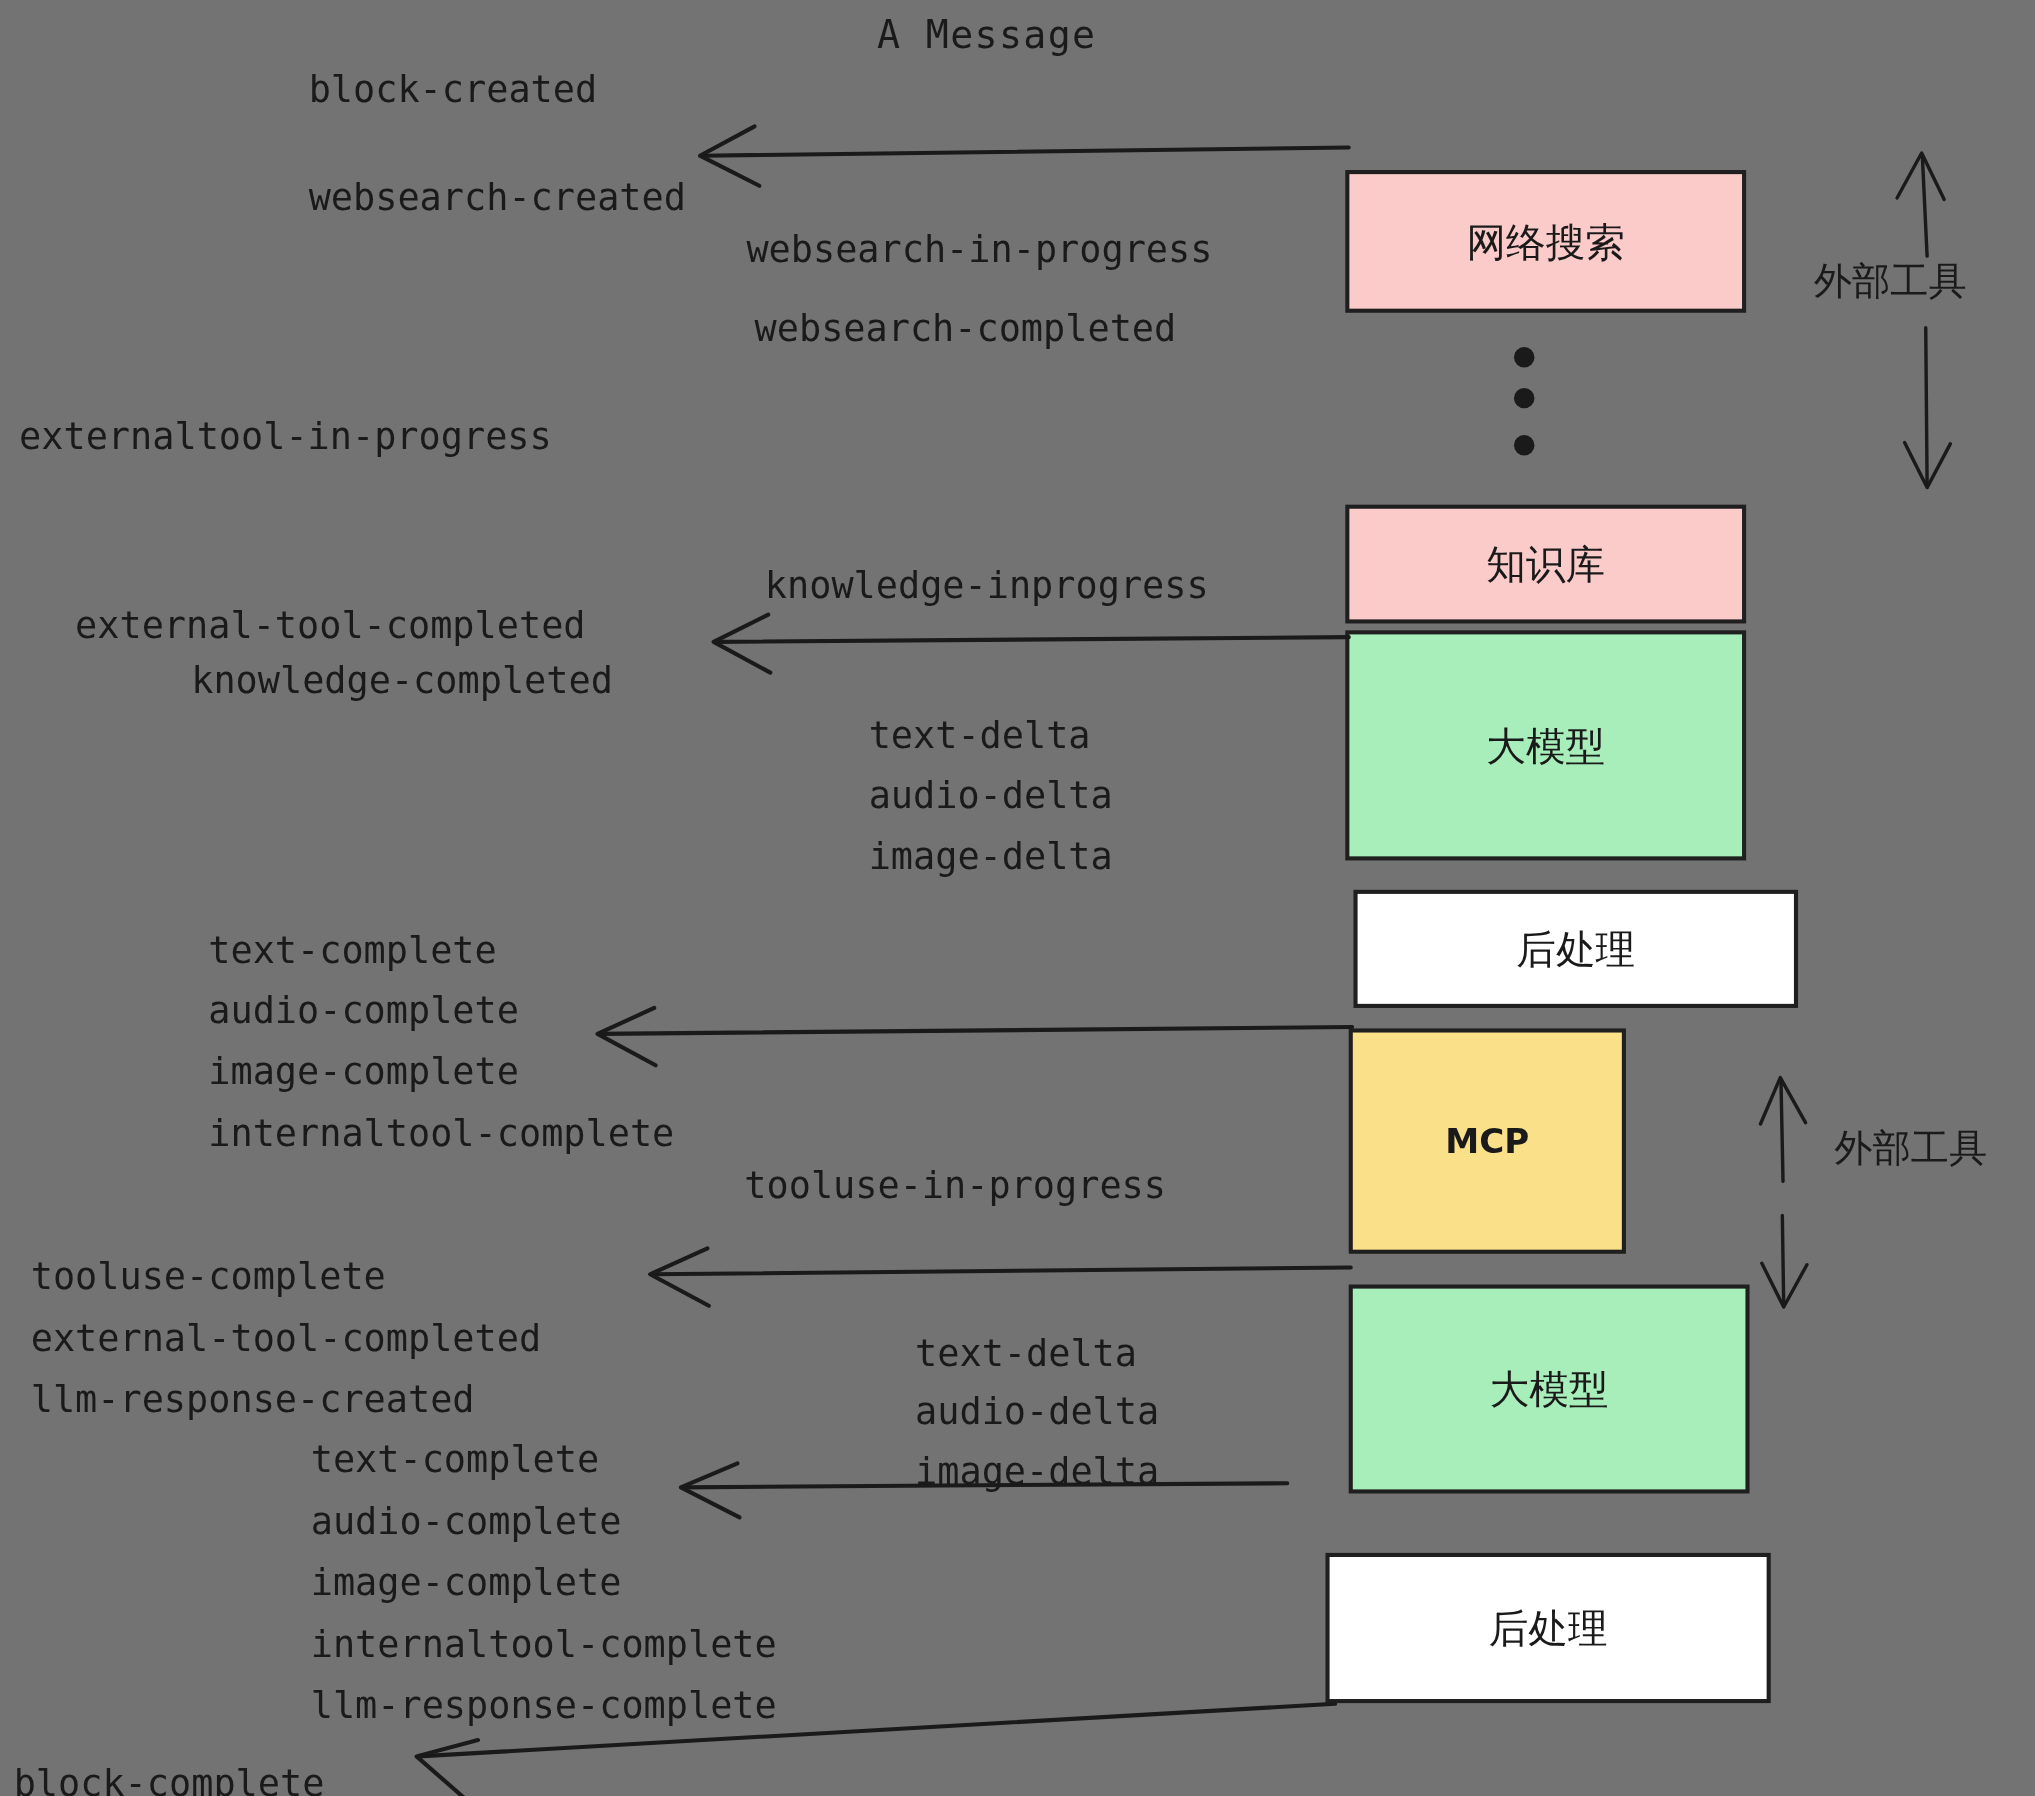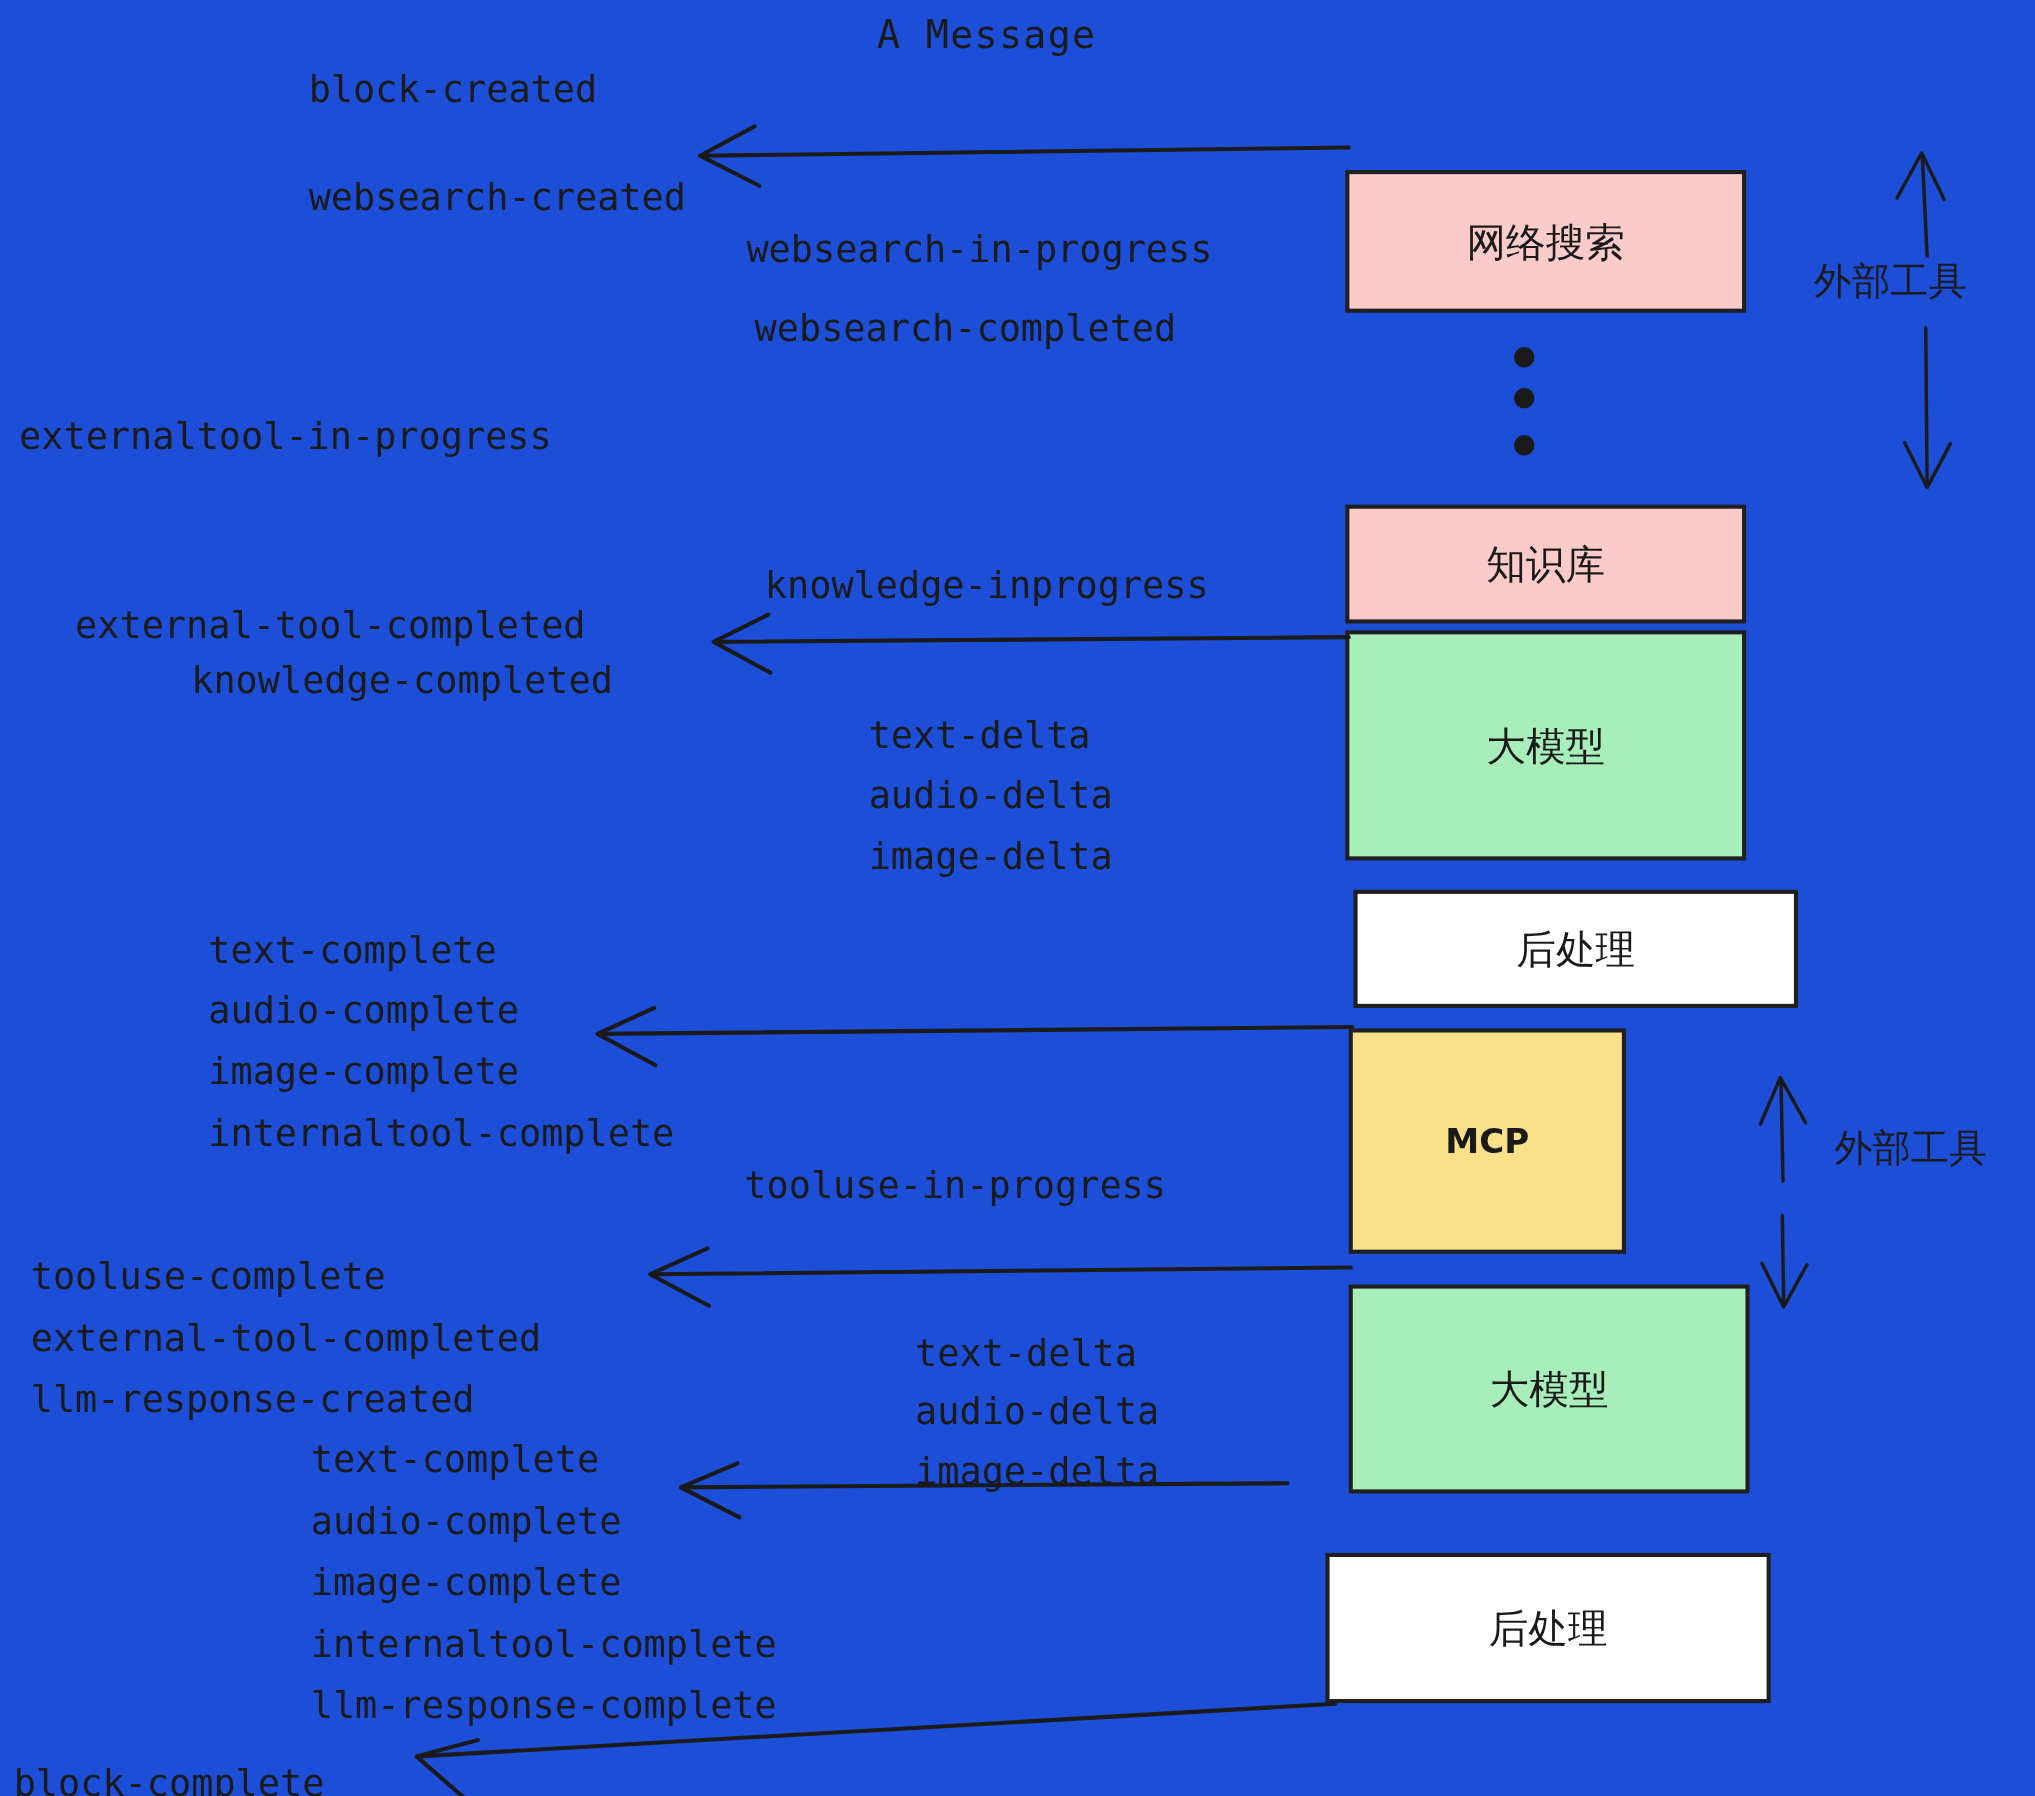--- a/index.html
+++ b/index.html
@@ -1,17 +1,17 @@
 <!DOCTYPE html>
 <html style="font-size:11px"><head>
 <meta charset="utf-8">
 <style>
   html,body{margin:0;padding:0;background:#ffffff;}
   body{width:2035px;height:1796px;overflow:hidden;font-family:"Liberation Sans",sans-serif;}
-  #stage{position:relative;width:2035px;height:1796px;background:#1d4ed8;}
+  #stage{position:relative;width:2035px;height:1796px;background:#737373;}
   svg#canvas{position:absolute;left:0;top:0;width:2035px;height:1796px;}
   .evt{font-family:"DejaVu Sans Mono","Liberation Mono",monospace;font-size:54px;fill:#1a1a1a;letter-spacing:0px;}
   .title{font-family:"DejaVu Sans Mono","Liberation Mono",monospace;font-size:56px;fill:#1a1a1a;letter-spacing:2px;}
   .boxlabel{font-family:"DejaVu Sans","Liberation Sans",sans-serif;font-size:58px;fill:#1a1a1a;}
   .boxlabel-en{font-family:"DejaVu Sans","Liberation Sans",sans-serif;font-size:50px;fill:#1a1a1a;font-weight:600;}
   .sidelabel{font-family:"DejaVu Sans","Liberation Sans",sans-serif;font-size:56px;fill:#1a1a1a;}
   .bx{stroke:#1f1f1f;stroke-width:6;}
   .ar{stroke:#1a1a1a;stroke-width:6;fill:none;stroke-linecap:round;stroke-linejoin:round;}
   .arthin{stroke:#1a1a1a;stroke-width:5;fill:none;stroke-linecap:round;stroke-linejoin:round;}
   .dot{fill:#1a1a1a;}

